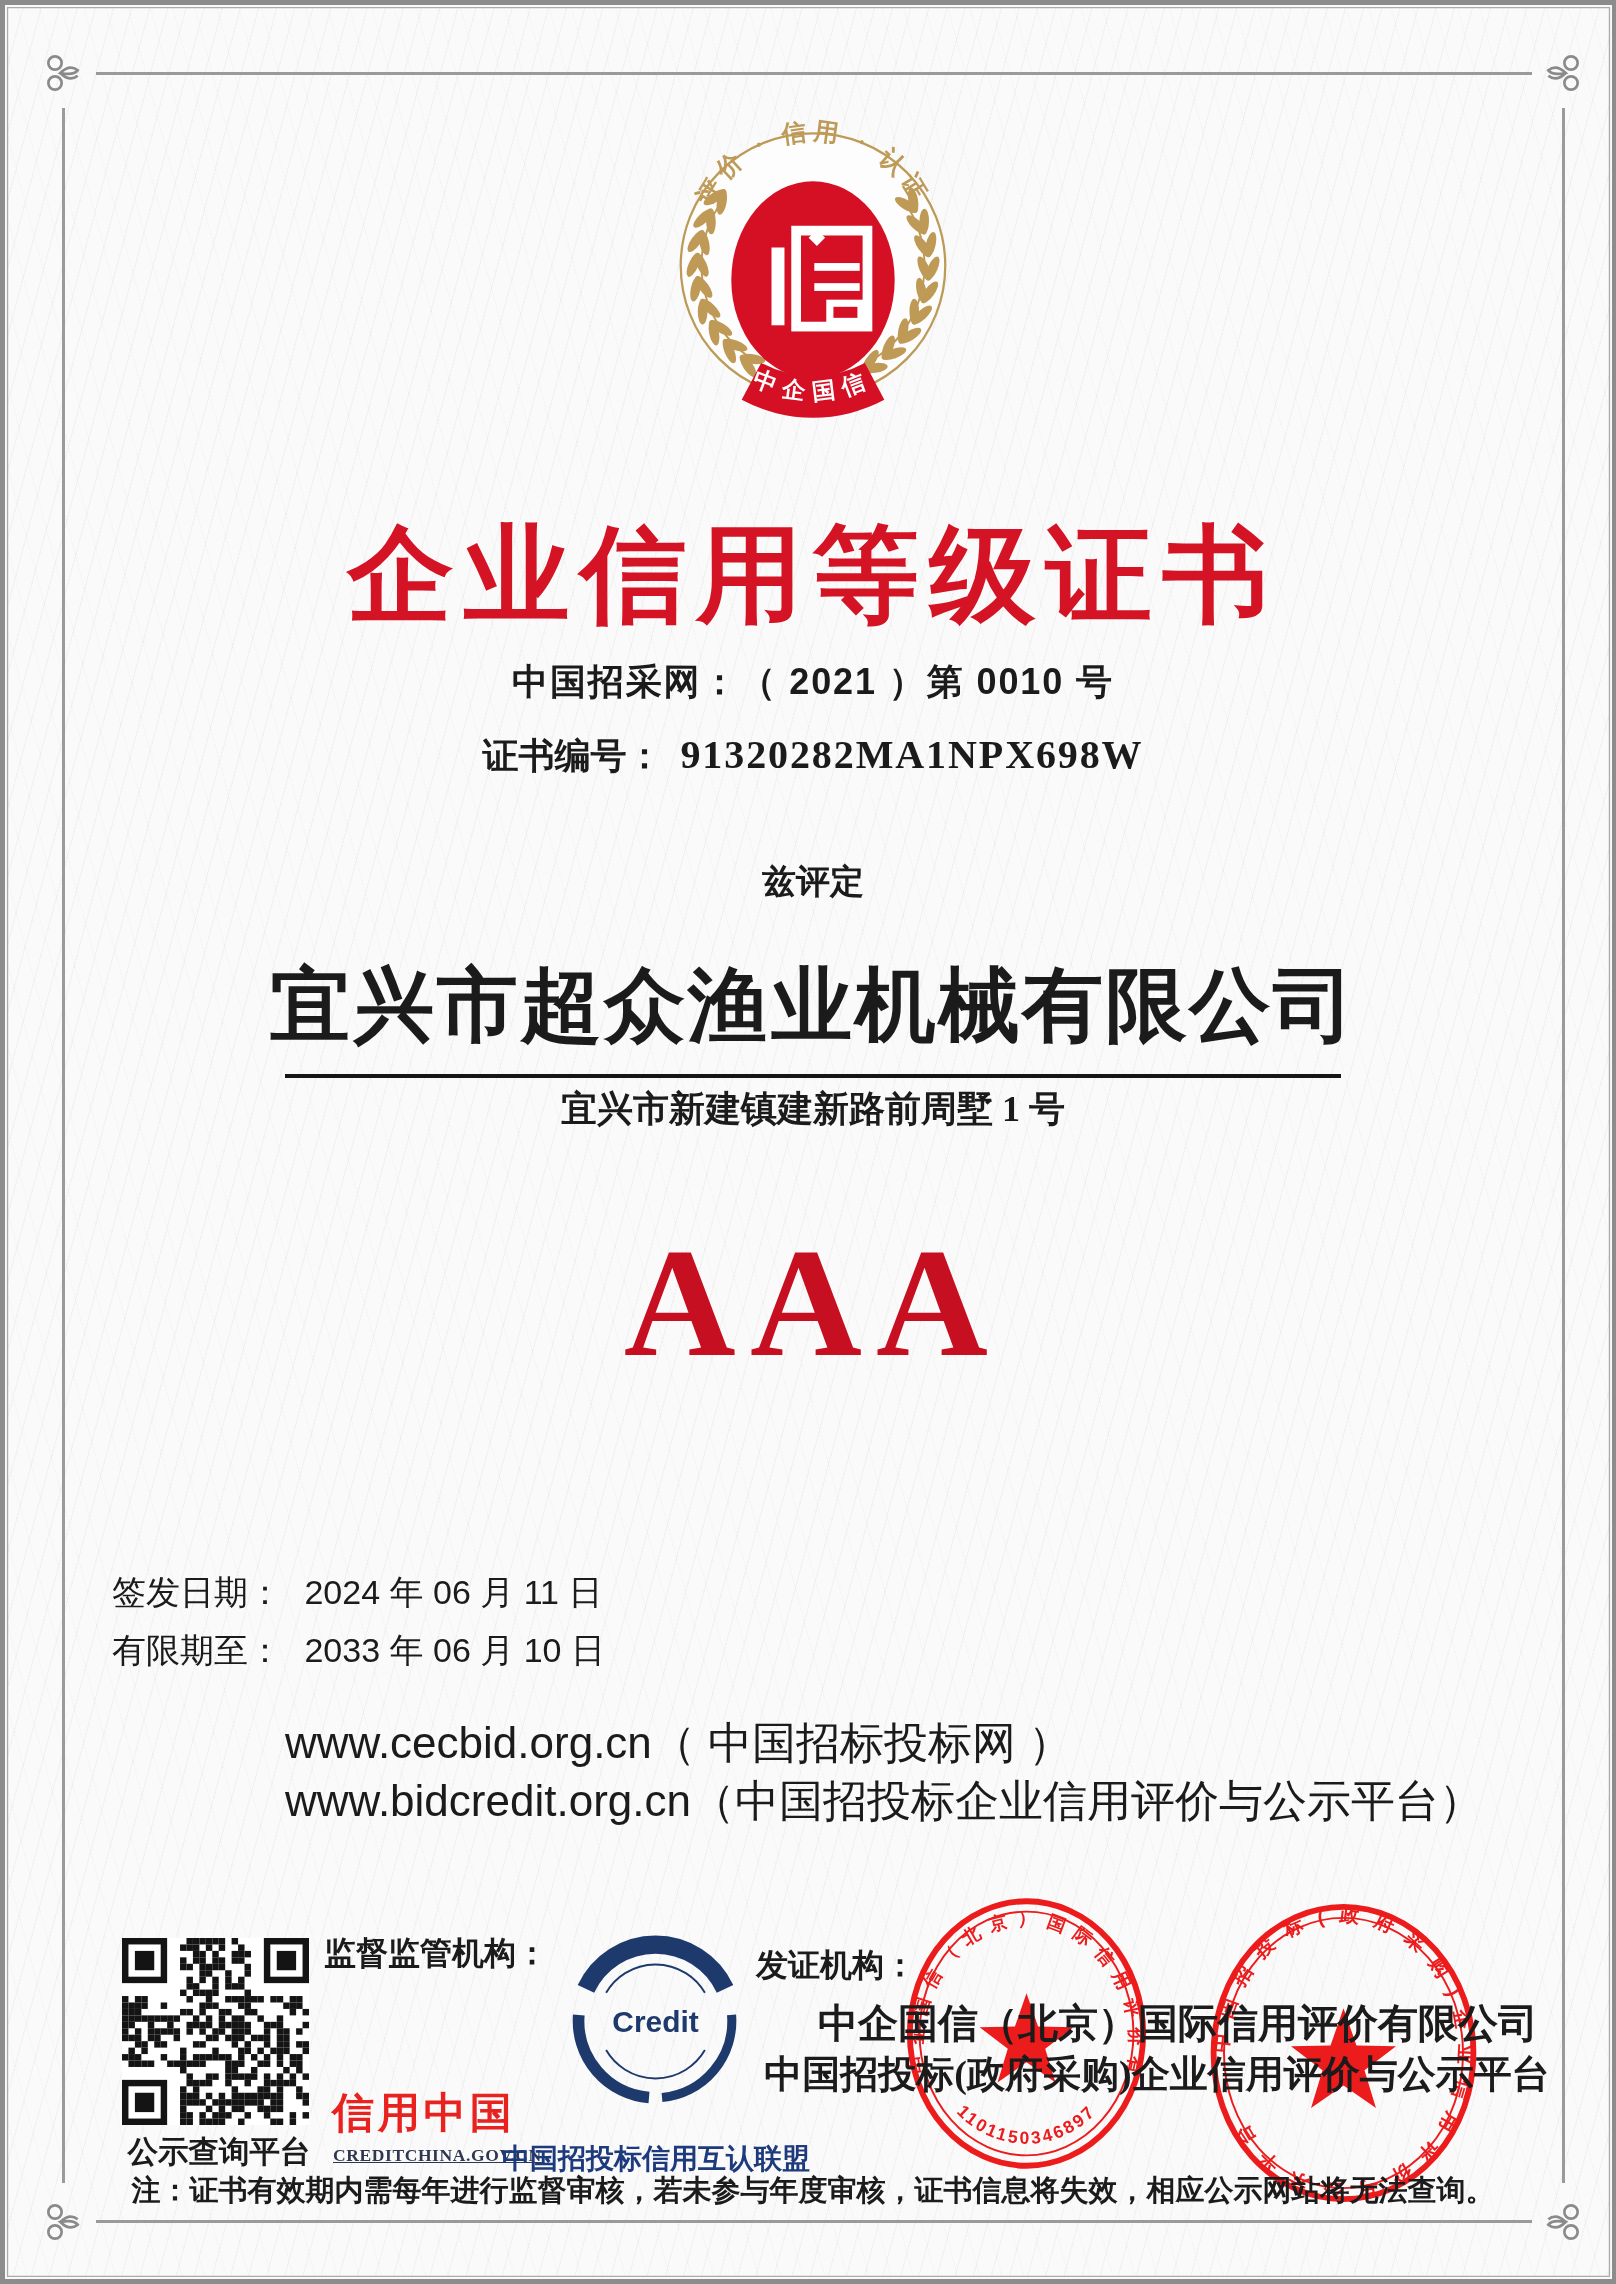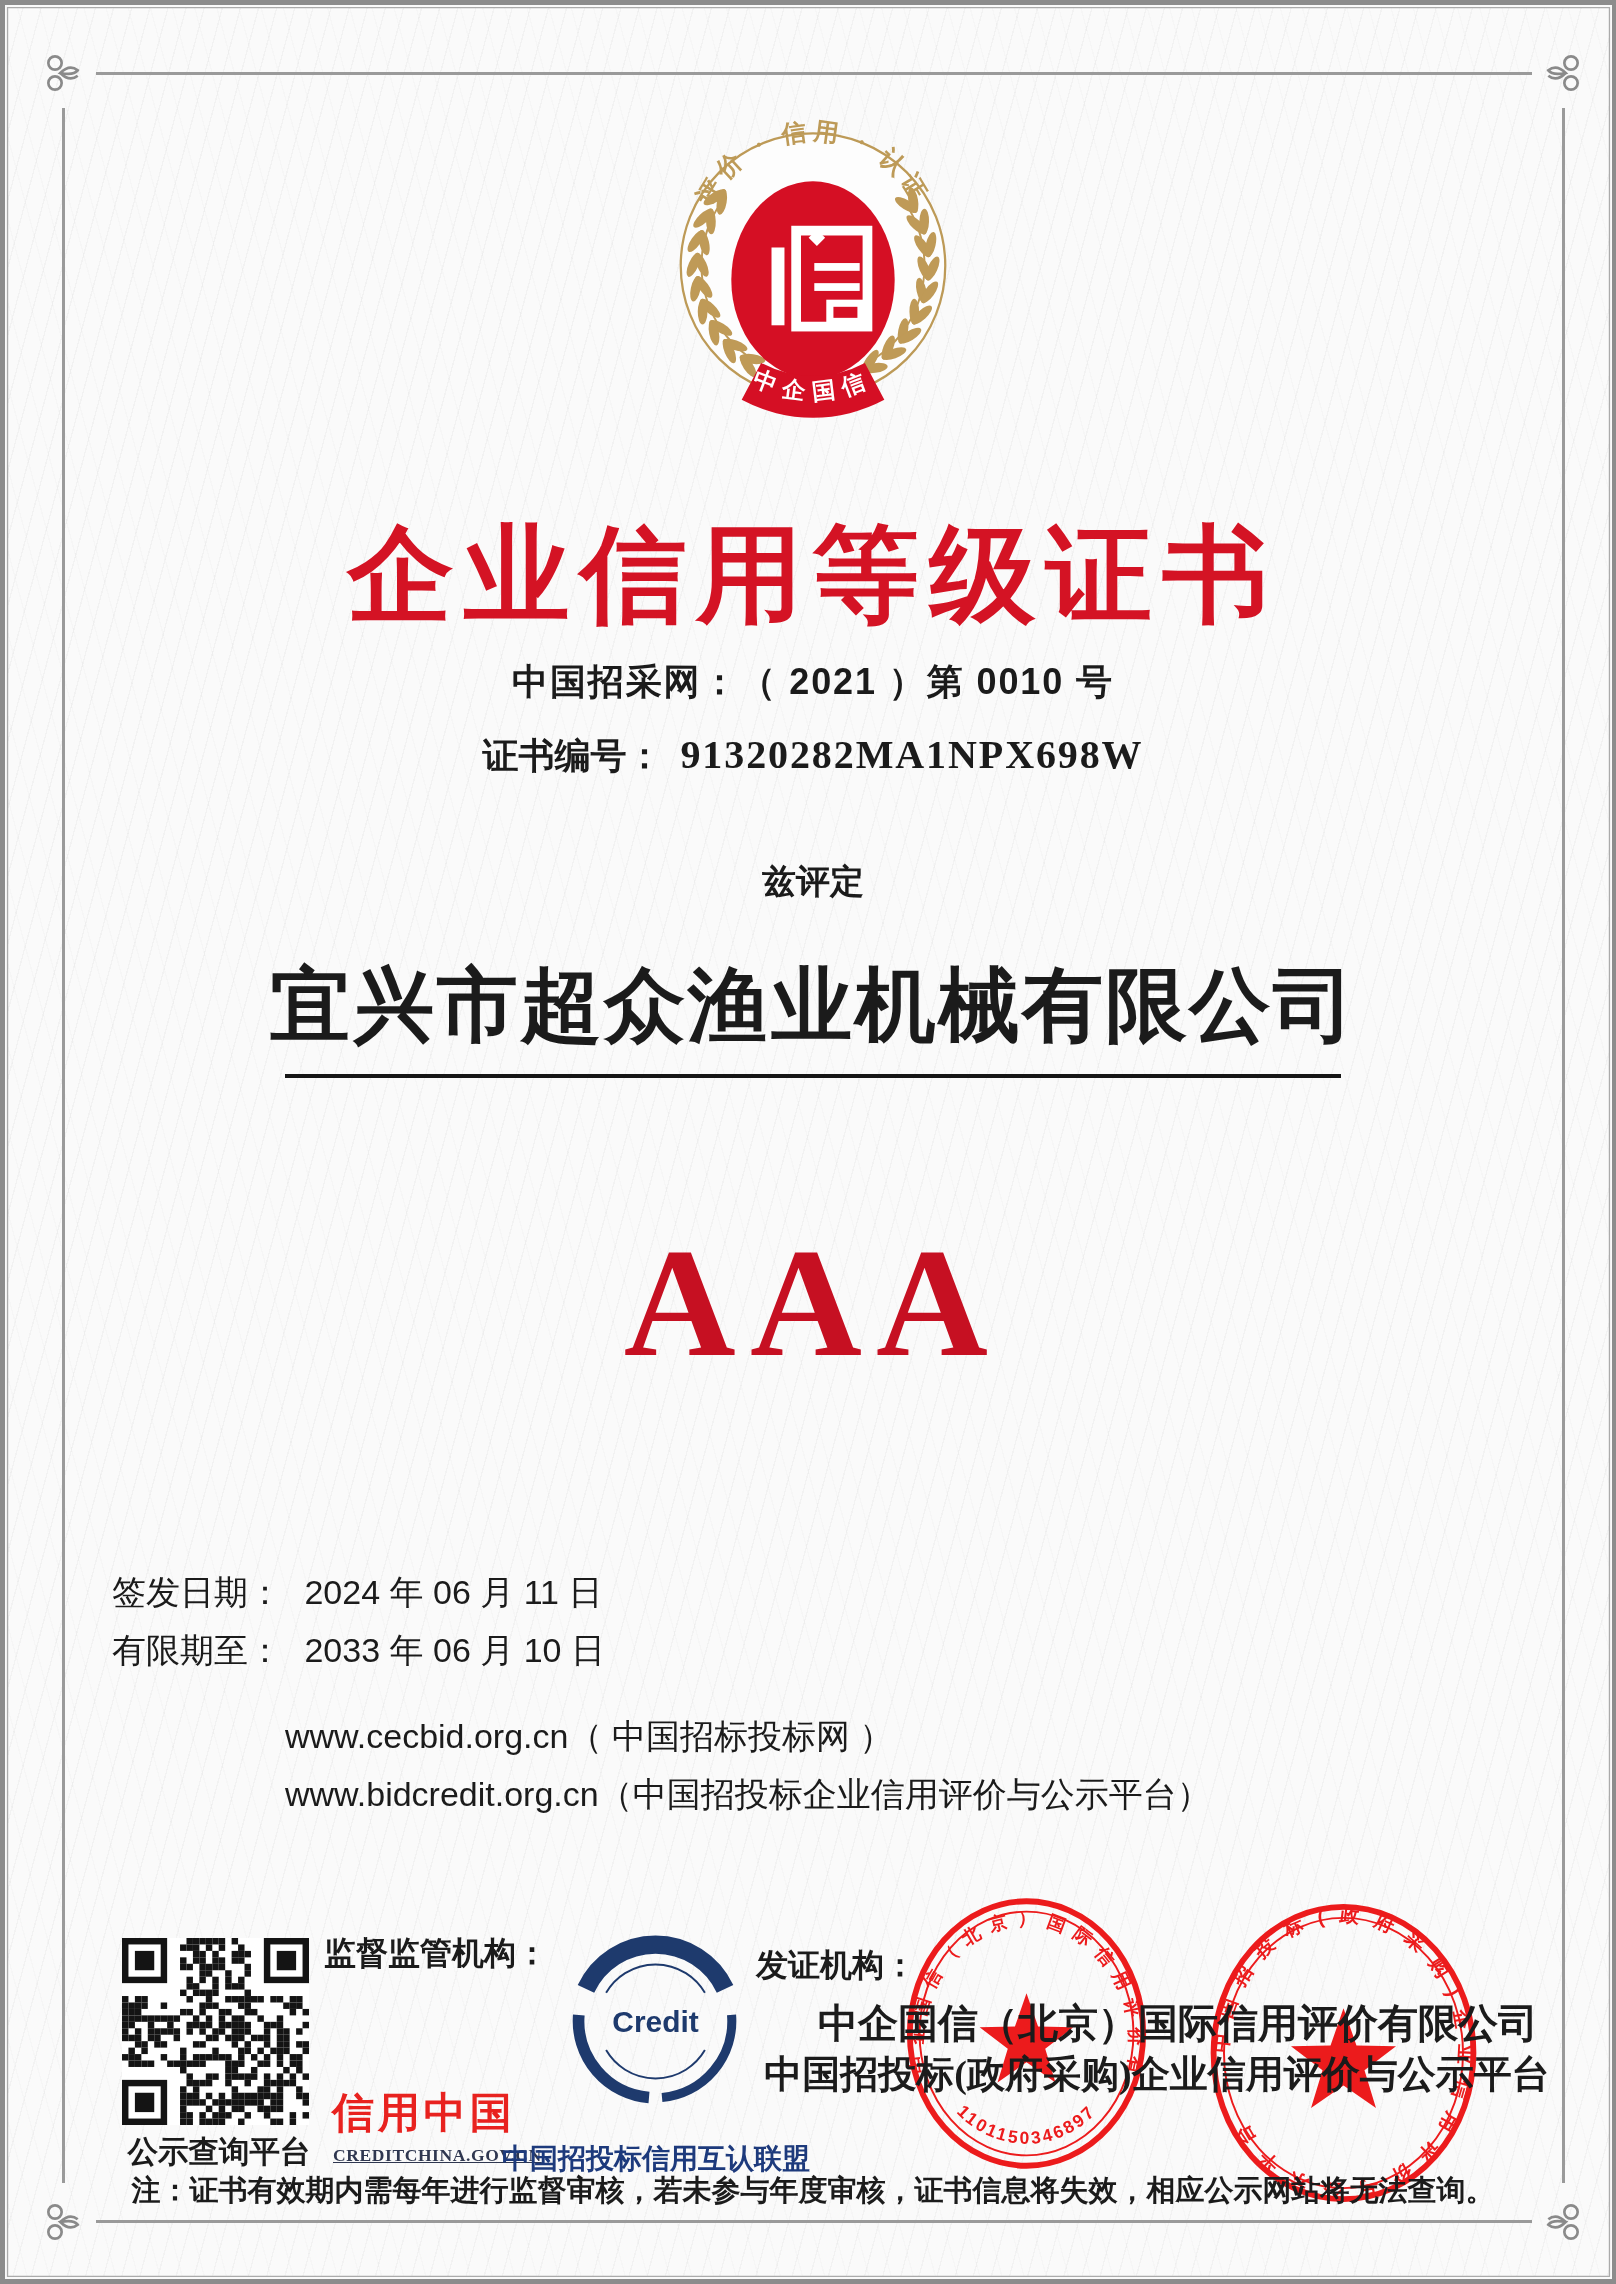--- a/index.html
+++ b/index.html
@@ -48,21 +48,21 @@
   .address{top:1080px;font-size:36px;font-weight:800;
     font-family:"Liberation Serif","DejaVu Serif",serif;}
   .rating{
     top:1209px;font-size:155px;font-weight:900;letter-spacing:14.3px;
     color:#c61022;font-family:"Liberation Serif","DejaVu Serif",serif;
   }
   
   .info-row{position:absolute;left:107px;font-size:34px;white-space:nowrap;}
   .info-row .lbl{font-weight:400;display:inline-block;min-width:183px;margin-top:31px;}
   .info-row .val{font-weight:500;}
-  .site-more{position:absolute;left:280px;font-size:34px;font-weight:500;white-space:nowrap;}
+  .site-more{position:absolute;left:280px;font-size:44px;font-weight:500;white-space:nowrap;}
   
   .sup-label{left:319px;top:1927px;font-size:32px;font-weight:800;}
   .issuer-label{left:751px;top:1939px;font-size:32px;font-weight:800;}
   .qr-caption{left:214px;transform:translateX(-50%);top:2127px;font-size:30.5px;font-weight:800;white-space:nowrap;}
   .credit-china{left:327px;top:2080px;font-size:42px;font-weight:900;letter-spacing:3.9px;color:#e8221f;white-space:nowrap;}
   .cc-url{left:328px;top:2140px;font-size:17.5px;font-weight:800;letter-spacing:0.6px;color:#2f3750;
     font-family:"Liberation Serif","DejaVu Serif",serif;white-space:nowrap;text-decoration:underline;}
   .alliance{left:651px;transform:translateX(-50%);top:2135px;font-size:28px;font-weight:900;color:#1d3a7c;white-space:nowrap;}
   .issuer-line1{left:1173px;transform:translateX(-50%);top:1991px;font-size:40px;font-weight:900;white-space:nowrap;
     font-family:"Liberation Serif","DejaVu Serif",serif;}
@@ -186,20 +186,21 @@
   </div>
 
   <div class="abs ctr certno-row">
     <span>证书编号：</span><span class="val">91320282MA1NPX698W</span>
   </div>
 
   <div class="abs ctr hereby">兹评定</div>
 
   <div class="abs ctr company">宜兴市超众渔业机械有限公司</div>
   <div class="abs company-underline"></div>
+  <div class="abs ctr address">宜兴市新建镇建新路前周墅 1 号</div>
 
   <div class="abs ctr rating">AAA</div>
 
   <div class="info-row" style="top:1534px;">
     <span class="lbl">签发日期：</span>
     <span class="val">2024 年 06 月 11 日</span>
   </div>
   <div class="info-row" style="top:1592px;">
     <span class="lbl">有限期至：</span>
     <span class="val">2033 年 06 月 10 日</span>

